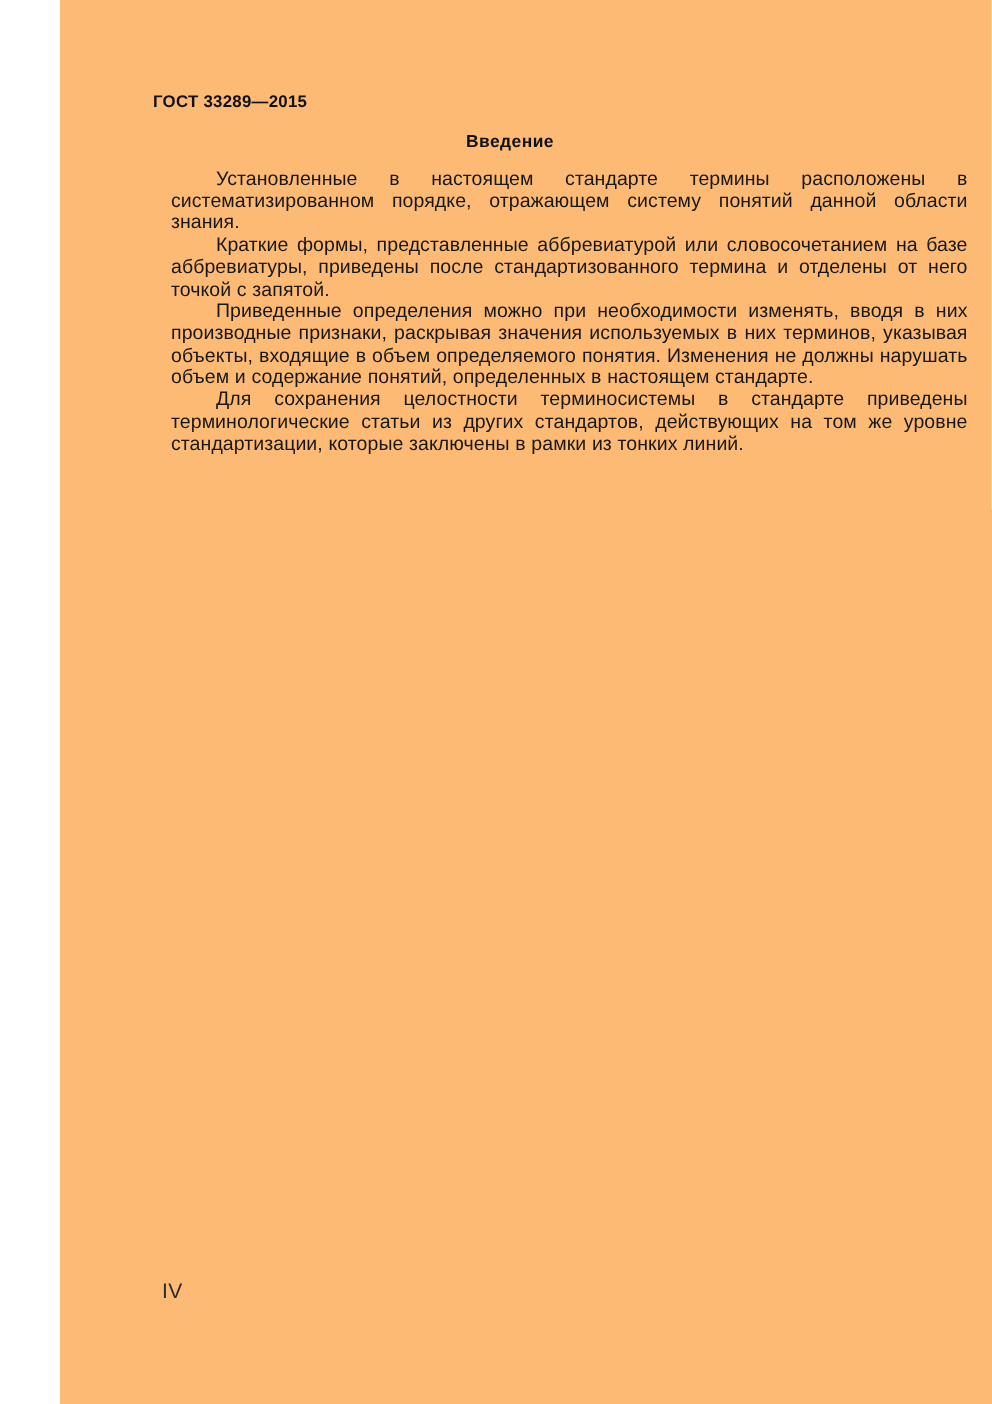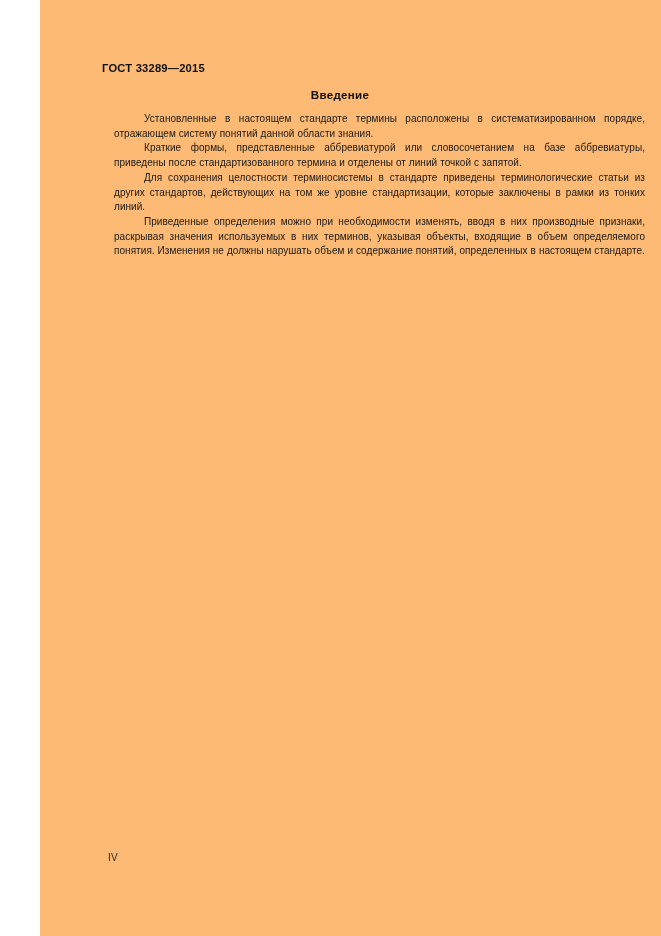--- a/index.html
+++ b/index.html
@@ -43,50 +43,50 @@
     color: #111111;
   }
   .body-block {
     position: absolute;
     top: 112px;
     left: 74px;
     width: 531px;
   }
   .para {
     margin: 0;
-    font-size: 10px;
+    font-size: 13px;
     line-height: 14.72px;
     text-align: justify;
     text-justify: inter-word;
     text-indent: 30px;
     color: #181818;
     letter-spacing: 0.05px;
     word-spacing: 0.1px;
     hyphens: manual;
   }
   .page-number {
     position: absolute;
     left: 68px;
     top: 852px;
-    font-size: 10px;
+    font-size: 14px;
     color: #2a2a2a;
     letter-spacing: 0.3px;
   }
 </style>
 </head>
 <body>
 
 <div class="page">
 
   <div class="page-header">ГОСТ 33289—2015</div>
 
   <div class="doc-title">Введение</div>
 
   <div class="body-block">
     <p class="para">Установленные в настоящем стандарте термины расположены в систематизированном порядке, отражающем систему понятий данной области знания.</p>
-    <p class="para">Краткие формы, представленные аббревиатурой или словосочетанием на базе аббревиатуры, приведены после стандартизованного термина и отделены от линий точкой с запятой.</p>
+    <p class="para">Краткие формы, представленные аббревиатурой или словосочетанием на базе аббревиатуры, приведены после стандартизованного термина и отделены от него точкой с запятой.</p>
+    <p class="para">Приведенные определения можно при необходимости изменять, вводя в них производные признаки, раскрывая значения используемых в них терминов, указывая объекты, входящие в объем определяемого понятия. Изменения не должны нарушать объем и содержание понятий, определенных в настоящем стандарте.</p>
     <p class="para">Для сохранения целостности терминосистемы в стандарте приведены терминологические статьи из других стандартов, действующих на том же уровне стандартизации, которые заключены в рамки из тонких линий.</p>
-    <p class="para">Приведенные определения можно при необходимости изменять, вводя в них производные признаки, раскрывая значения используемых в них терминов, указывая объекты, входящие в объем определяемого понятия. Изменения не должны нарушать объем и содержание понятий, определенных в настоящем стандарте.</p>
   </div>
 
   <div class="page-number">IV</div>
 
 </div>
 
 </body></html>

